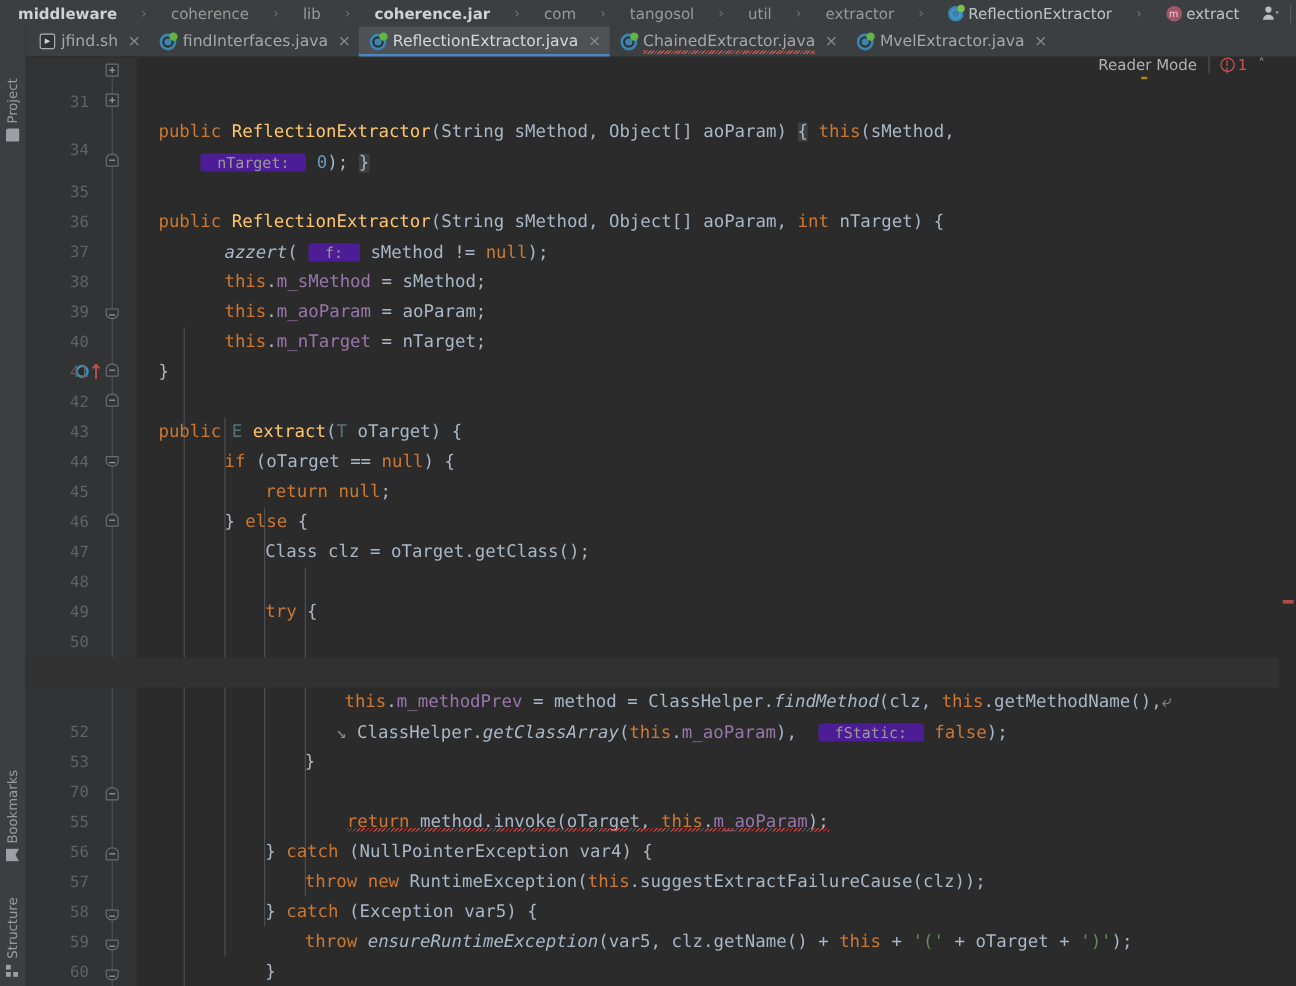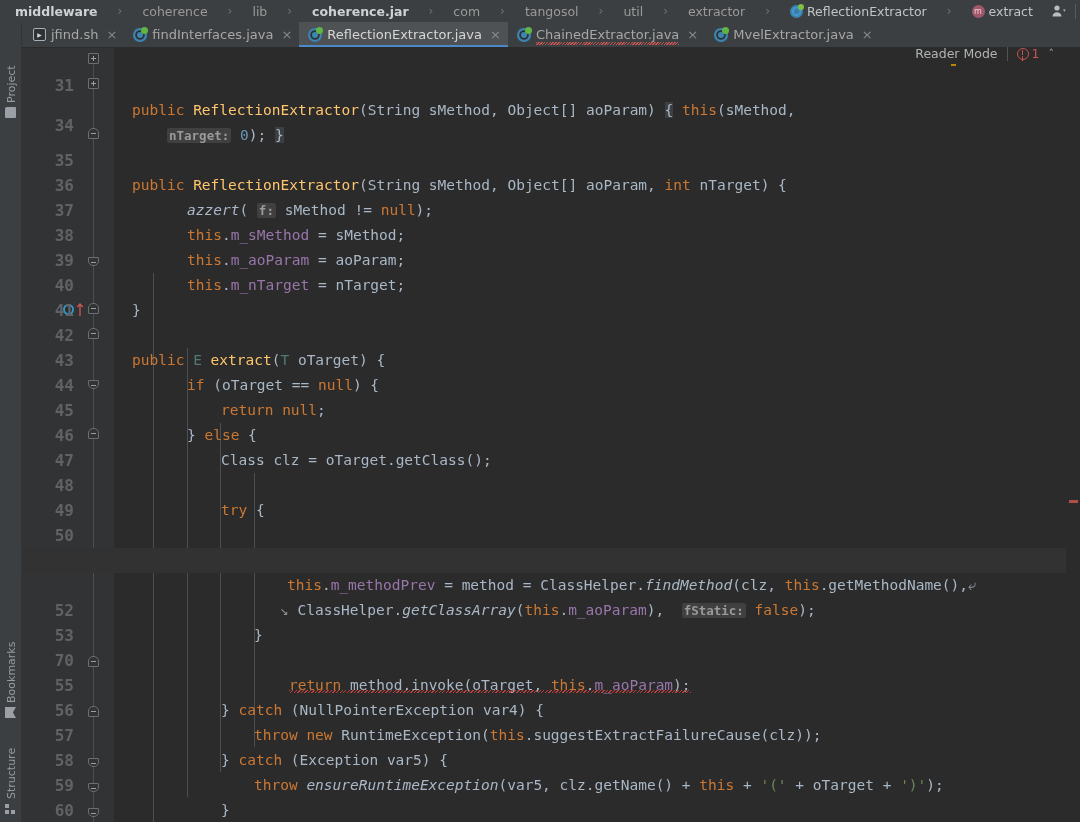--- a/index.html
+++ b/index.html
@@ -152,23 +152,22 @@
     background: #313335;
   }
   .code-line {
     position: absolute; left: 0; width: 1058px; height: 25px;
     font-family: "DejaVu Sans Mono", monospace;
     font-size: 14.5px; line-height: 25px; white-space: pre;
   }
   .code-line.hl { background: #323232; }
   .lnum {
     position: absolute; left: 0; width: 52px; text-align: right;
-    color: #606366; font-size: 16px;
+    color: #606366; font-size: 13px;
     font-family: "DejaVu Sans Mono", monospace;
-    font-weight: bold;
   }
   .ltext {
     position: absolute; left: 110px;
     color: #a9b7c6;
   }
   
   .foldline {
     position: absolute; left: 71px; width: 1px; background: #4b4f51;
   }
   .fold {
@@ -202,22 +201,22 @@
   .txt  { color: #a9b7c6; }
   .fld  { color: #9876aa; margin-top: 24px; }        
   .num  { color: #6897bb; }        
   .str  { color: #6a8759; }        
   .cls  { color: #ffc66d; }        
   .mth  { color: #ffc66d; }
   .stat { color: #a9b7c6; font-style: italic; }
   .statm{ color: #a9b7c6; font-style: italic; }
   .tp   { color: #507874; }        
   .hint {
-    color: #9a9a9a; background: #404040; border-radius: 2px;
-    padding: 0 2px; font-size: 12.5px; font-weight: bold;
+    color: #9a9a9a; background: #4c1d95; border-radius: 2px;
+    padding: 0 14px; font-size: 12.5px;
   }
   .bl { background: #3d4042; }
   .err-squig {
     position: relative; text-decoration: none;
   }
   .err-squig::after {
     content: ""; position: absolute; left: 0; right: 0; bottom: 0px; height: 3px;
     background-image: repeating-linear-gradient(135deg,#bc3f3c 0 1px, transparent 1px 2.5px);
   }
   .wrapmark { color: #8a8f92; }

